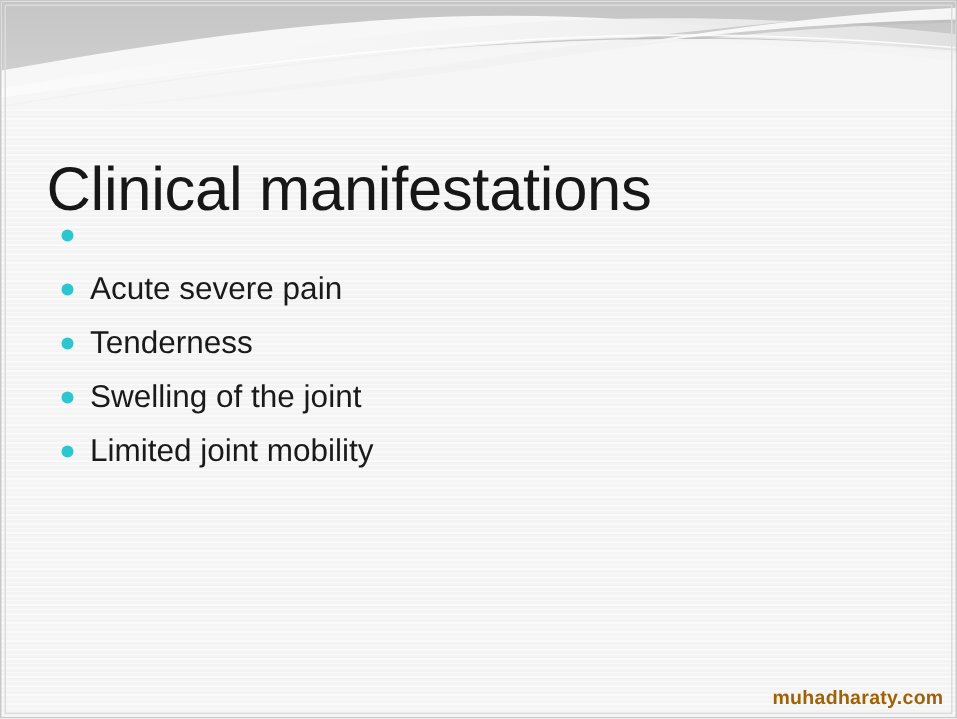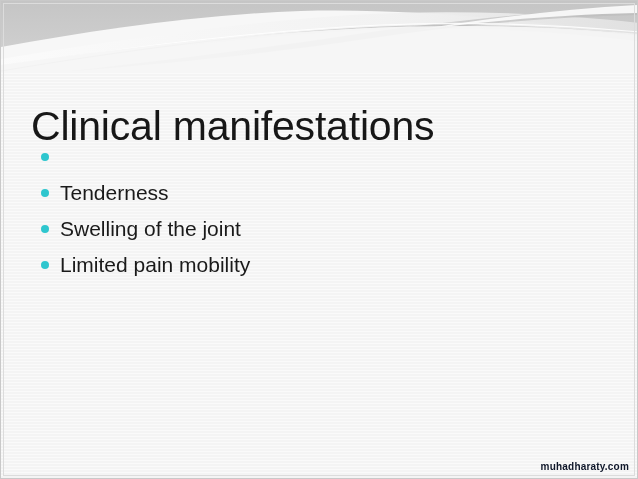--- a/index.html
+++ b/index.html
@@ -101,23 +101,23 @@
     line-height: 26px;
     color: #1a1a1a;
     font-weight: 400;
     white-space: nowrap;
   }
 
   #footer-watermark {
     position: absolute;
     right: 8px;
     bottom: 6px;
-    font-size: 10px;
+    font-size: 13px;
     font-weight: bold;
-    color: #0f172a;
+    color: #a16207;
     letter-spacing: 0.2px;
     white-space: nowrap;
   }
 </style>
 </head>
 <body>
 
 <div id="slide">
 
   <div id="paper-texture"></div>
@@ -159,35 +159,39 @@
   </svg>
 
   <h1 id="title">Clinical manifestations</h1>
 
   <ul id="bullet-list">
 
     <li class="bullet-row">
       <span class="bullet-dot"></span>
     </li>
 
+    <li class="bullet-row">
+      <span class="bullet-dot"></span>
+      <span class="bullet-text">Acute severe pain</span>
+    </li>
 
     <li class="bullet-row">
       <span class="bullet-dot"></span>
       <span class="bullet-text">Tenderness</span>
     </li>
 
     <li class="bullet-row">
       <span class="bullet-dot"></span>
       <span class="bullet-text">Swelling of the joint</span>
     </li>
 
 
     <li class="bullet-row">
       <span class="bullet-dot"></span>
-      <span class="bullet-text">Limited pain mobility</span>
+      <span class="bullet-text">Limited joint mobility</span>
     </li>
 
   </ul>
 
   <div id="footer-watermark">muhadharaty.com</div>
 
   <div id="frame-line"></div>
 
 </div>
 

